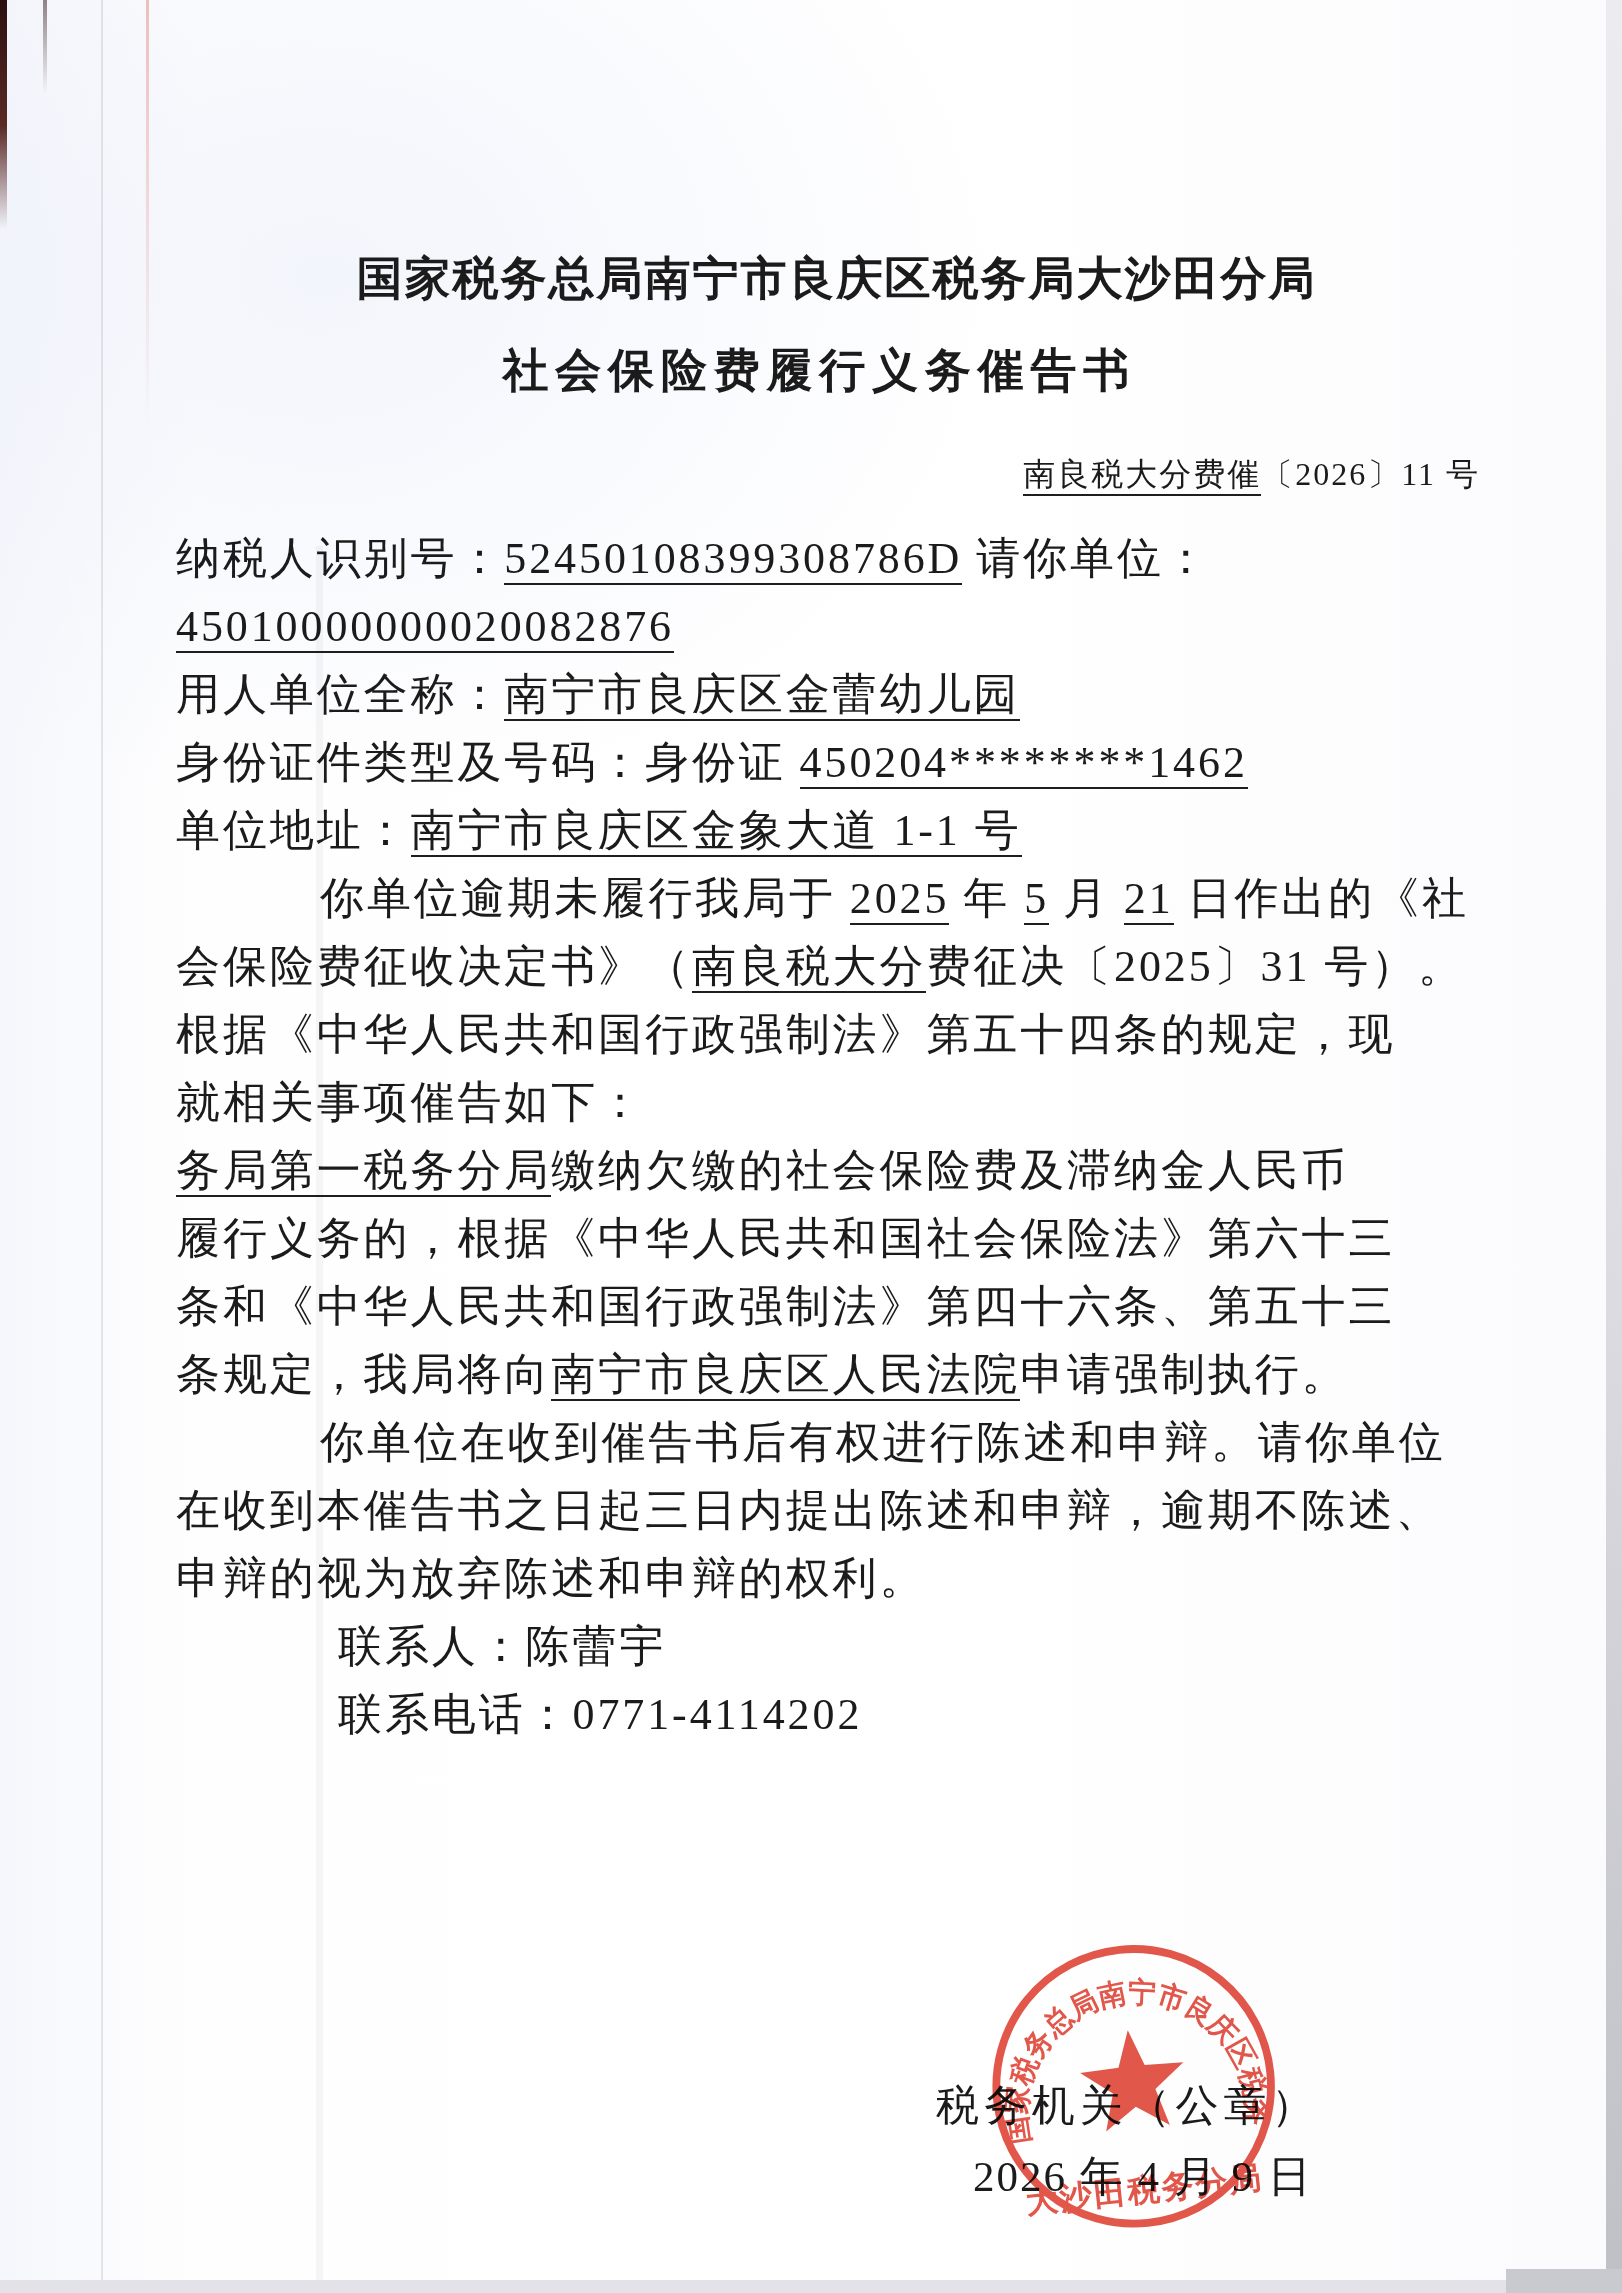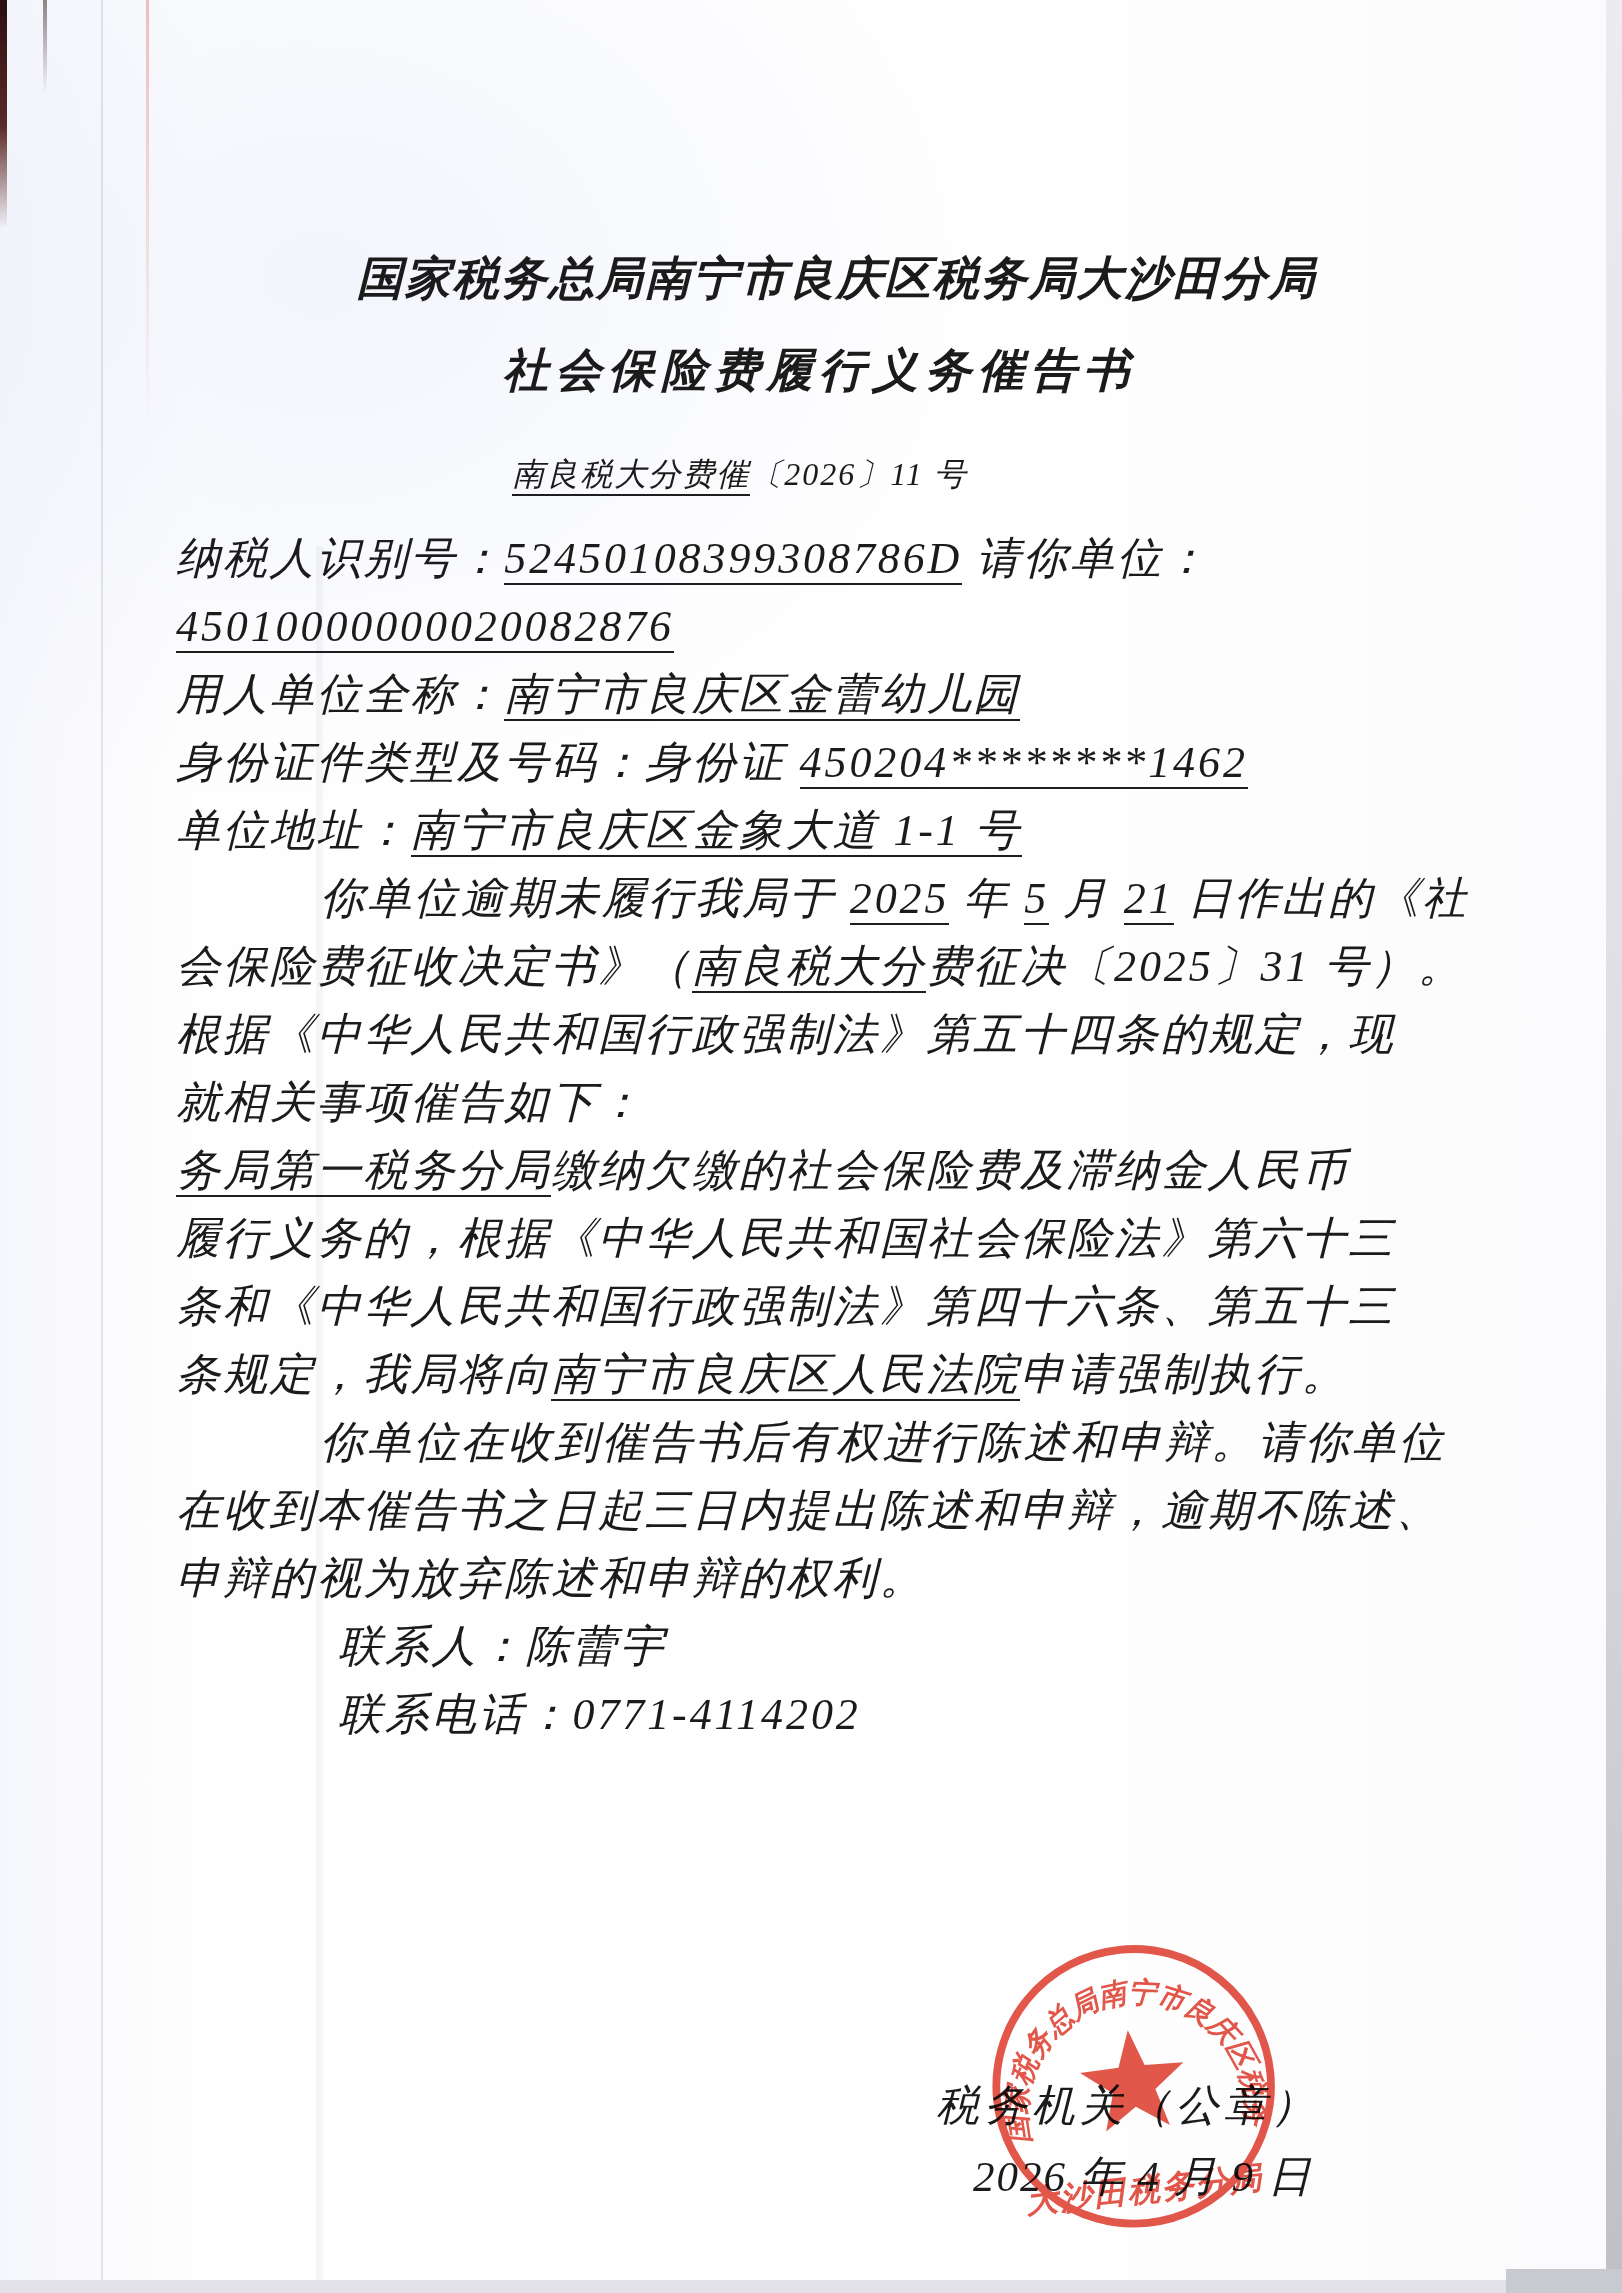--- a/index.html
+++ b/index.html
@@ -7,21 +7,20 @@
     position: relative;
     width: 1623px; height: 2294px;
     margin: 0 auto;
     background:
       radial-gradient(1170px 878px at 20% 12%, rgba(222,228,248,.35), rgba(255,255,255,0) 60%),
       linear-gradient(to right, #f6f7fc 0%, #fefefe 12%, #ffffff 60%, #fbfbfd 96%),
       #ffffff;
     overflow: hidden;
     font-family: "Liberation Serif", "DejaVu Serif", serif;
     color: #1b1b1b;
-    font-style: italic;
   }
   
   .art { position:absolute; pointer-events:none; }
   .a-left-dark { left:0; top:0; width:6.8px; height:229px;
     background: linear-gradient(#2c0f10 0%, #5a2a26 55%, rgba(120,80,78,0) 100%); }
   .a-left-dark2 { left:43px; top:0; width:3.9px; height:94px;
     background: linear-gradient(rgba(58,35,35,.55), rgba(58,35,35,0)); }
   .a-grey-line { left:101px; top:0; width:2px; height:2294px; background: rgba(110,112,126,.16); }
   .a-pink-line { left:146px; top:0; width:2.9px; height:429px;
     background: linear-gradient(rgba(226,120,108,.45), rgba(226,120,108,0)); }
@@ -30,21 +29,21 @@
     background: linear-gradient(to bottom, #ebebf0 0%, #dcdce2 55%, #bfbfc6 100%); }
   .a-bottom { left:0; bottom:0; width:1623px; height:13.7px; background:#e2e2e8; }
   .a-corner { right:0; bottom:0; width:117px; height:25px; background:#c9c9d0; }
 
   
   .title { position:absolute; left:0; width:1623px; text-align:center;
     font-weight:bold; font-size:46px; letter-spacing:2px; white-space:nowrap; }
   .title1 { top:248px; transform: translateX(25px); }
   .title2 { top:340px; transform: translateX(7.8px); letter-spacing:6.8px; }
 
-  .docnum { position:absolute; top:453px; left:0; width:1480px; text-align:center;
+  .docnum { position:absolute; top:453px; left:0; width:1480px; text-align:right;
     font-size:32px; letter-spacing:2px; white-space:nowrap; }
   .docnum .u { border-bottom:2.9px solid #1e1e1e; padding-bottom:2px; }
 
   #body-block { position:absolute; left:176px; top:525px; width:1307px; }
   .bline { height:68px; line-height:68px; font-size:44px; letter-spacing:2.9px;
     white-space:nowrap; }
   .bline .u { border-bottom:2.9px solid #1e1e1e; }
   .ind1 { padding-left:144px; }
   .ind2 { padding-left:162px; }
 

